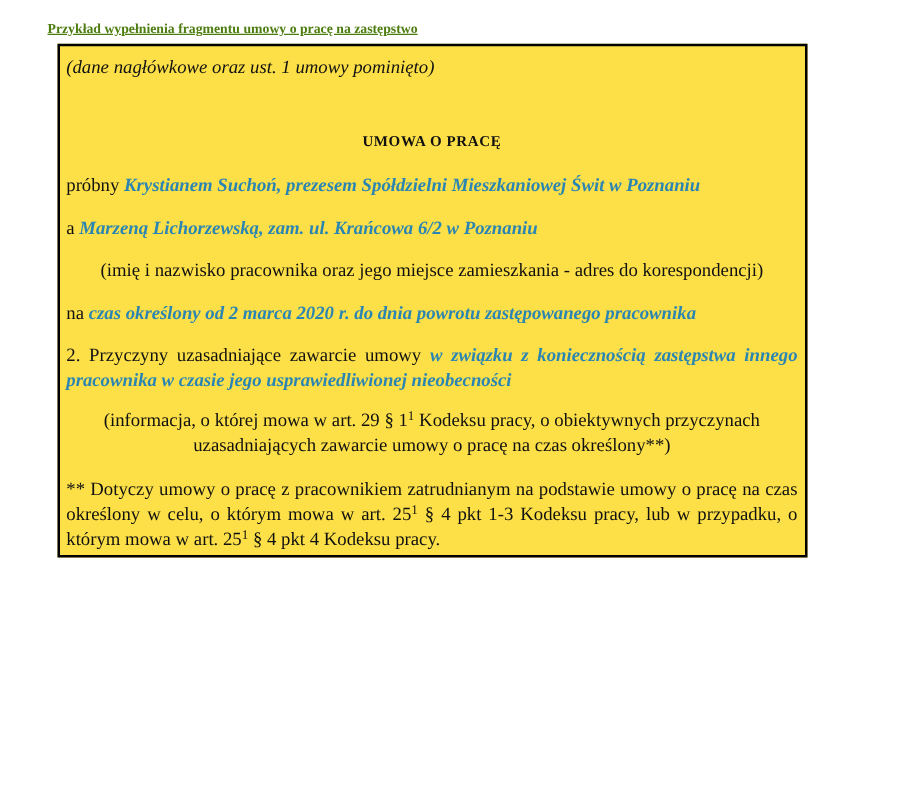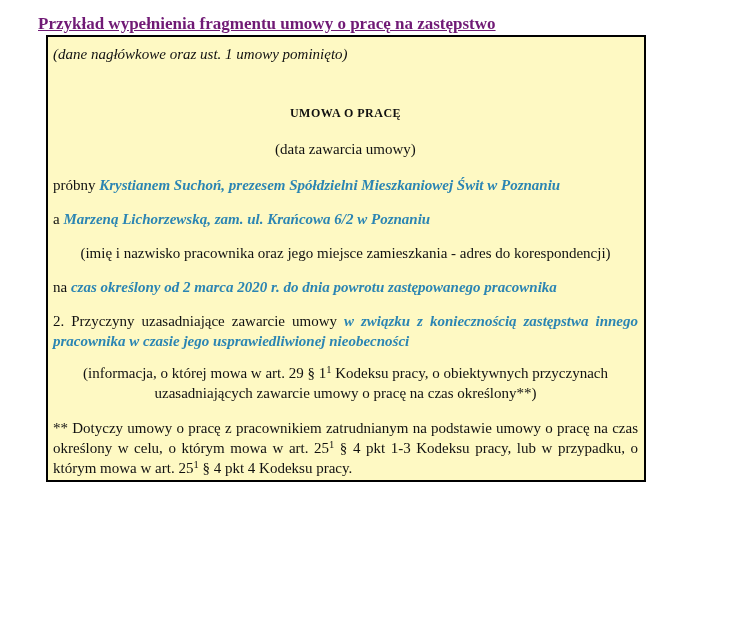--- a/index.html
+++ b/index.html
@@ -6,34 +6,34 @@
   html, body {
     width: 736px;
     height: 629px;
     background: #ffffff;
     font-family: "Liberation Serif", "DejaVu Serif", serif;
     color: #111111;
     overflow: hidden;
   }
   .page-title {
     margin: 14px 0 2px 38px;
-    font-size: 17px;
+    font-size: 11px;
     line-height: 19px;
     font-weight: bold;
     text-decoration: underline;
-    color: #701a75;
+    color: #4d7c0f;
   }
   .contract-box {
     margin-left: 46px;
     width: 600px;
     border: 2px solid #000000;
     padding: 7px 6px 2px 5px;
     font-size: 15px;
     line-height: 20px;
-    background: #fef9c3;
+    background: #fde047;
   }
   .contract-box p { margin: 0 0 14px 0; }
   .omitted-note { font-style: italic; margin-bottom: 39px !important; }
   .contract-heading {
     text-align: center;
     font-weight: bold;
     font-size: 12px;
     letter-spacing: 0.5px;
     margin-bottom: 16px !important;
   }
@@ -62,21 +62,20 @@
 
 <h1 class="page-title">Przykład wypełnienia fragmentu umowy o pracę na zastępstwo</h1>
 
 <div class="contract-box">
 
   <p class="omitted-note">(dane nagłówkowe oraz ust. 1 umowy pominięto)</p>
 
   <p class="contract-heading">UMOWA O PRACĘ</p>
 
 
-  <p class="caption caption-date">(data zawarcia umowy)</p>
 
   <p><span>próbny </span><span class="filled">Krystianem Suchoń, prezesem Spółdzielni Mieszkaniowej Świt w Poznaniu</span></p>
 
 
   <p><span>a </span><span class="filled">Marzeną Lichorzewską, zam. ul. Krańcowa 6/2 w Poznaniu</span></p>
 
   <p class="caption">(imię i nazwisko pracownika oraz jego miejsce zamieszkania - adres do korespondencji)</p>
 
   <p><span>na </span><span class="filled">czas określony od 2 marca 2020 r. do dnia powrotu zastępowanego pracownika</span></p>
 

